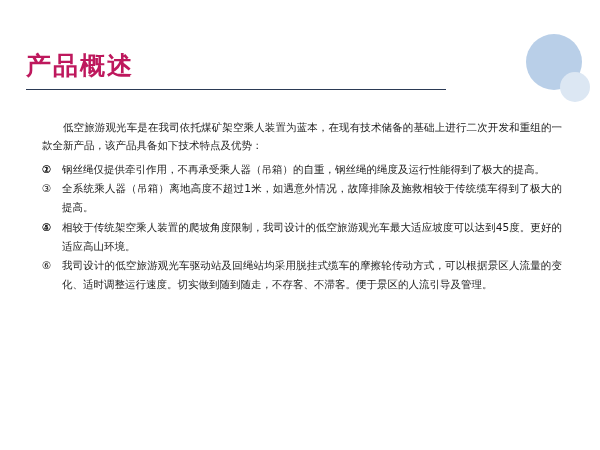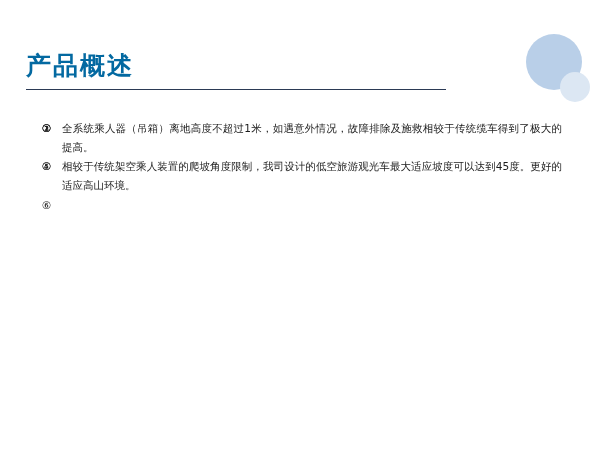--- a/index.html
+++ b/index.html
@@ -50,21 +50,21 @@
   .title-wrap {
     position: absolute;
     left: 26px;
     top: 52px;
     width: 420px;
   }
   .title {
     font-family: "DejaVu Sans", "Liberation Sans", sans-serif;
     font-size: 25px;
     font-weight: bold;
-    color: #0369a1;
+    color: #be185d;
     letter-spacing: 2px;
     line-height: 1.1;
     margin: 0;
   }
   .title-rule {
     margin-top: 9px;
     width: 420px;
     height: 1px;
     background: #2b3a55;
   }
@@ -116,38 +116,41 @@
     <div class="circle-big"></div>
     <div class="circle-small"></div>
   </div>
 
   <div class="title-wrap">
     <h1 class="title">产品概述</h1>
     <div class="title-rule"></div>
   </div>
 
   <div class="body-wrap">
+    <p class="intro">低空旅游观光车是在我司依托煤矿架空乘人装置为蓝本，在现有技术储备的基础上进行二次开发和重组的一款全新产品，该产品具备如下技术特点及优势：</p>
 
     <ol class="points">
       <li>
         <span class="marker">①</span>
       </li>
       <li>
         <span class="marker">②</span>
+        <span>钢丝绳仅提供牵引作用，不再承受乘人器（吊箱）的自重，钢丝绳的绳度及运行性能得到了极大的提高。</span>
       </li>
       <li>
         <span class="marker">③</span>
         <span>全系统乘人器（吊箱）离地高度不超过1米，如遇意外情况，故障排除及施救相较于传统缆车得到了极大的提高。</span>
       </li>
       <li>
         <span class="marker">④</span>
       </li>
       <li>
         <span class="marker">⑤</span>
         <span>相较于传统架空乘人装置的爬坡角度限制，我司设计的低空旅游观光车最大适应坡度可以达到45度。更好的适应高山环境。</span>
       </li>
       <li>
         <span class="marker">⑥</span>
+        <span>我司设计的低空旅游观光车驱动站及回绳站均采用脱挂式缆车的摩擦轮传动方式，可以根据景区人流量的变化、适时调整运行速度。切实做到随到随走，不存客、不滞客。便于景区的人流引导及管理。</span>
       </li>
     </ol>
   </div>
 
 </div>
 
 </body></html>

